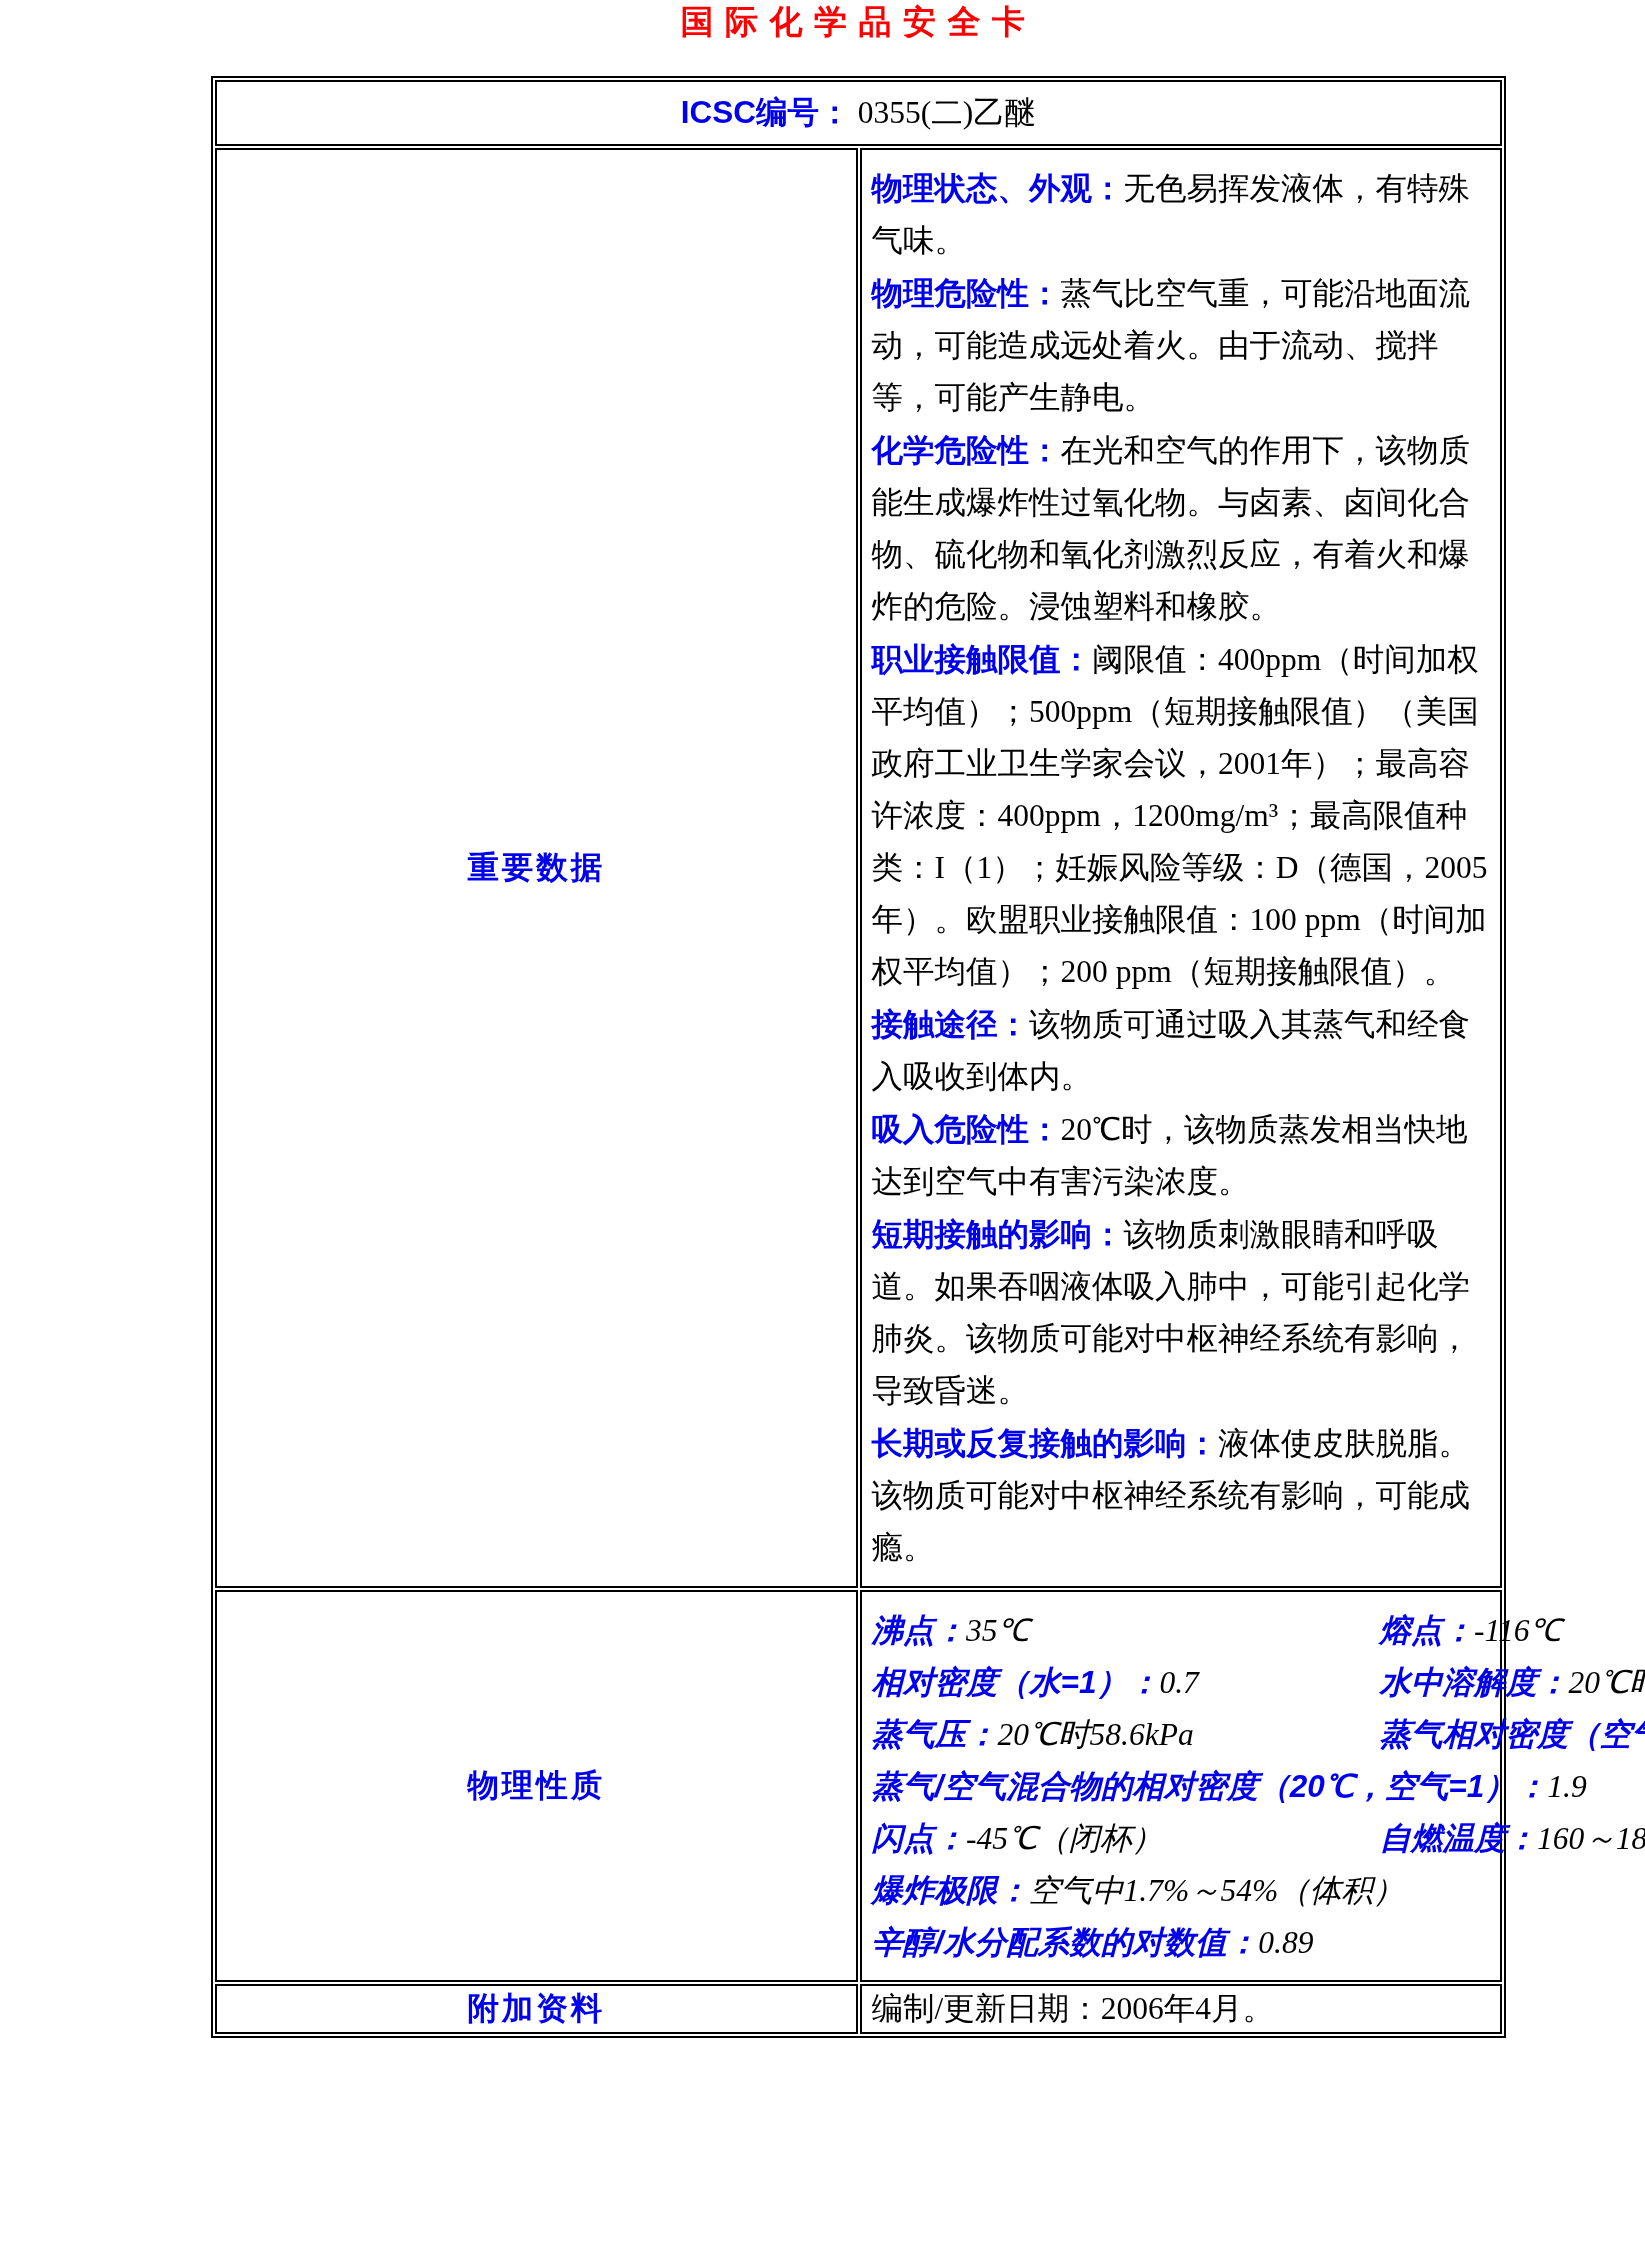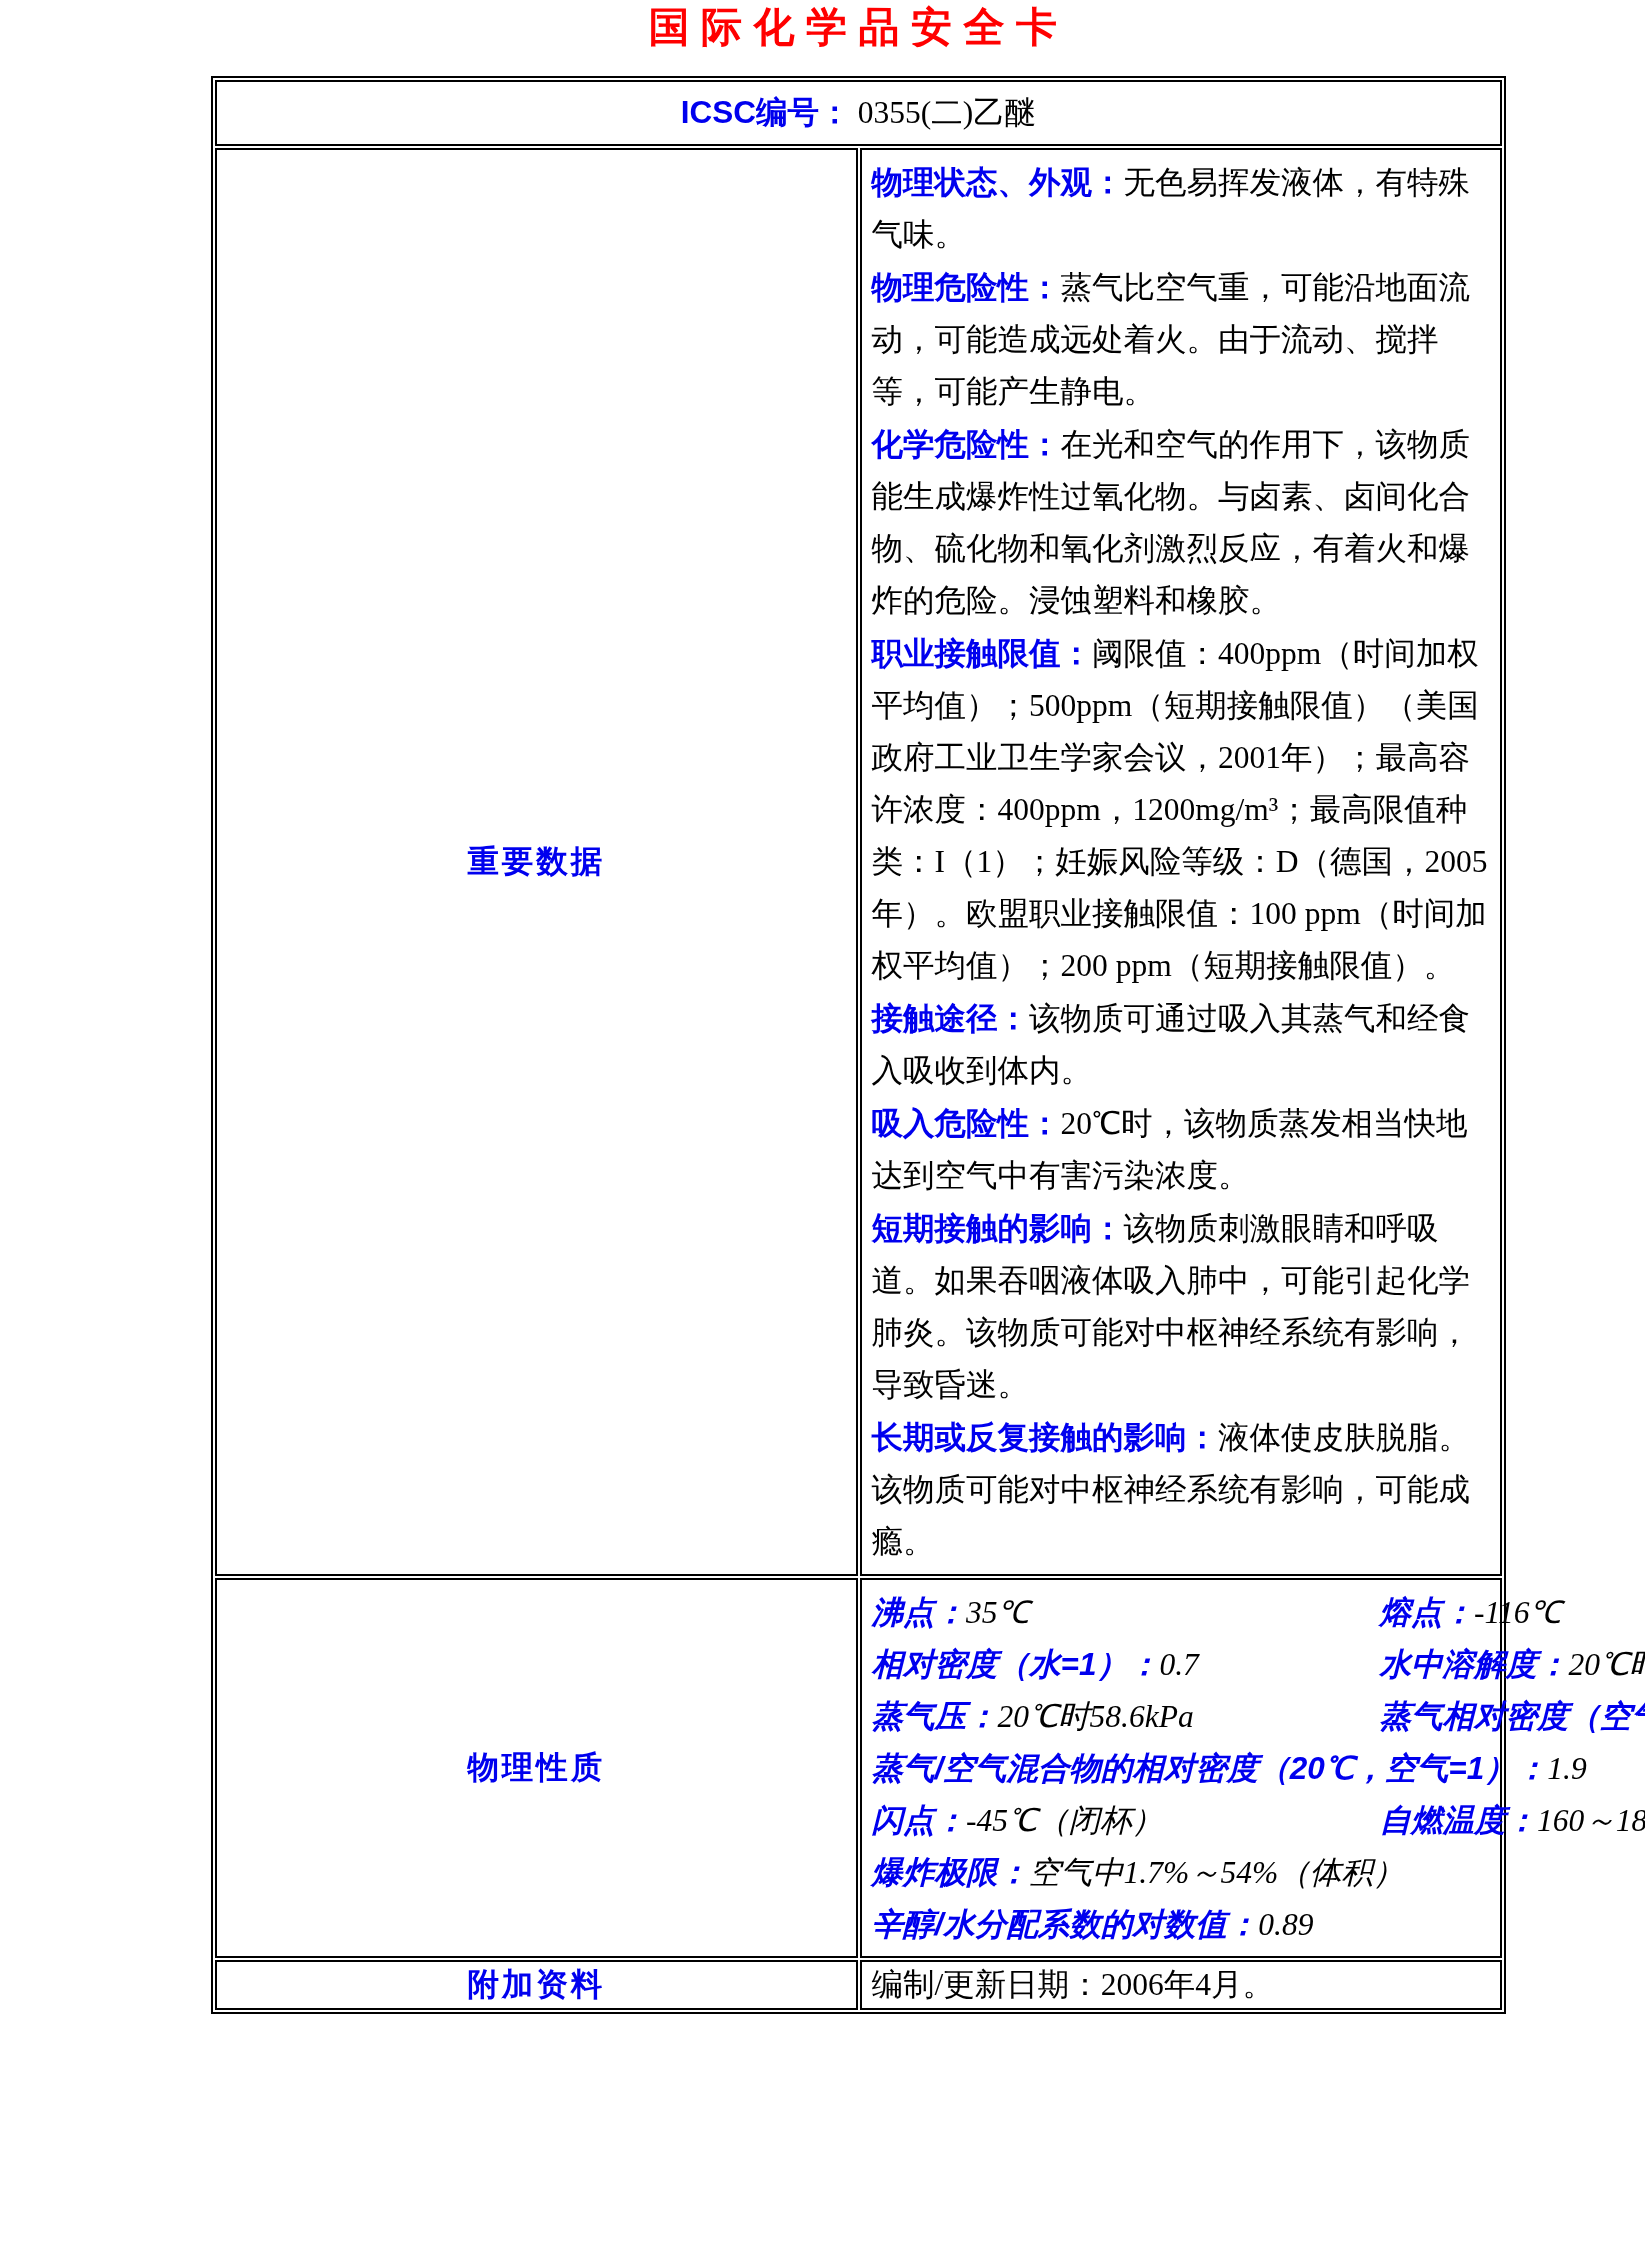--- a/index.html
+++ b/index.html
@@ -2,34 +2,34 @@
 <html style="font-size:11.5px"><head>
 <meta charset="utf-8">
 <style>
   html,body{margin:0;padding:0;}
   body{
     width:1645px;height:2250px;background:#ffffff;position:relative;
     font-family:"Liberation Serif", serif;color:#000;overflow:hidden;
   }
   .doc-title{
     position:absolute;left:211px;top:0px;width:1295px;text-align:center;
-    color:#FF0000;font-size:41px;font-weight:bold;letter-spacing:11.5px;
+    color:#FF0000;font-size:33px;font-weight:bold;letter-spacing:11.5px;
     font-family:"Liberation Serif", serif;white-space:nowrap;
   }
   table.card{
     position:absolute;left:211px;top:76px;width:1295px;
     border-collapse:separate;border-spacing:2.9px;border:2.9px solid #000;
     table-layout:fixed;
   }
   td{border:2.1px solid #000;vertical-align:middle;background:#fff;}
   td.label-cell{
     width:175px;text-align:center;color:#0000EE;font-weight:bold;font-size:31.5px;
     font-family:"Liberation Sans", sans-serif;letter-spacing:2.9px;margin-top:42px;
   }
-  td.content-cell{padding:6px 10px;font-size:31.5px;line-height:52px;}
+  td.content-cell{padding:12px 10px;font-size:31.5px;line-height:52px;}
   .blabel{color:#0000EE;font-weight:bold;font-family:"Liberation Sans", sans-serif;}
   .content-cell p{margin:0;}
   
   .header-inner{
     display:flex;justify-content:center;align-items:center;
     height:60px;padding:0 7.2px;font-size:31.5px;white-space:nowrap;
   }
   .icsc-left{display:flex;align-items:center;}
   .icsc-num{margin-left:7.2px;}
   

